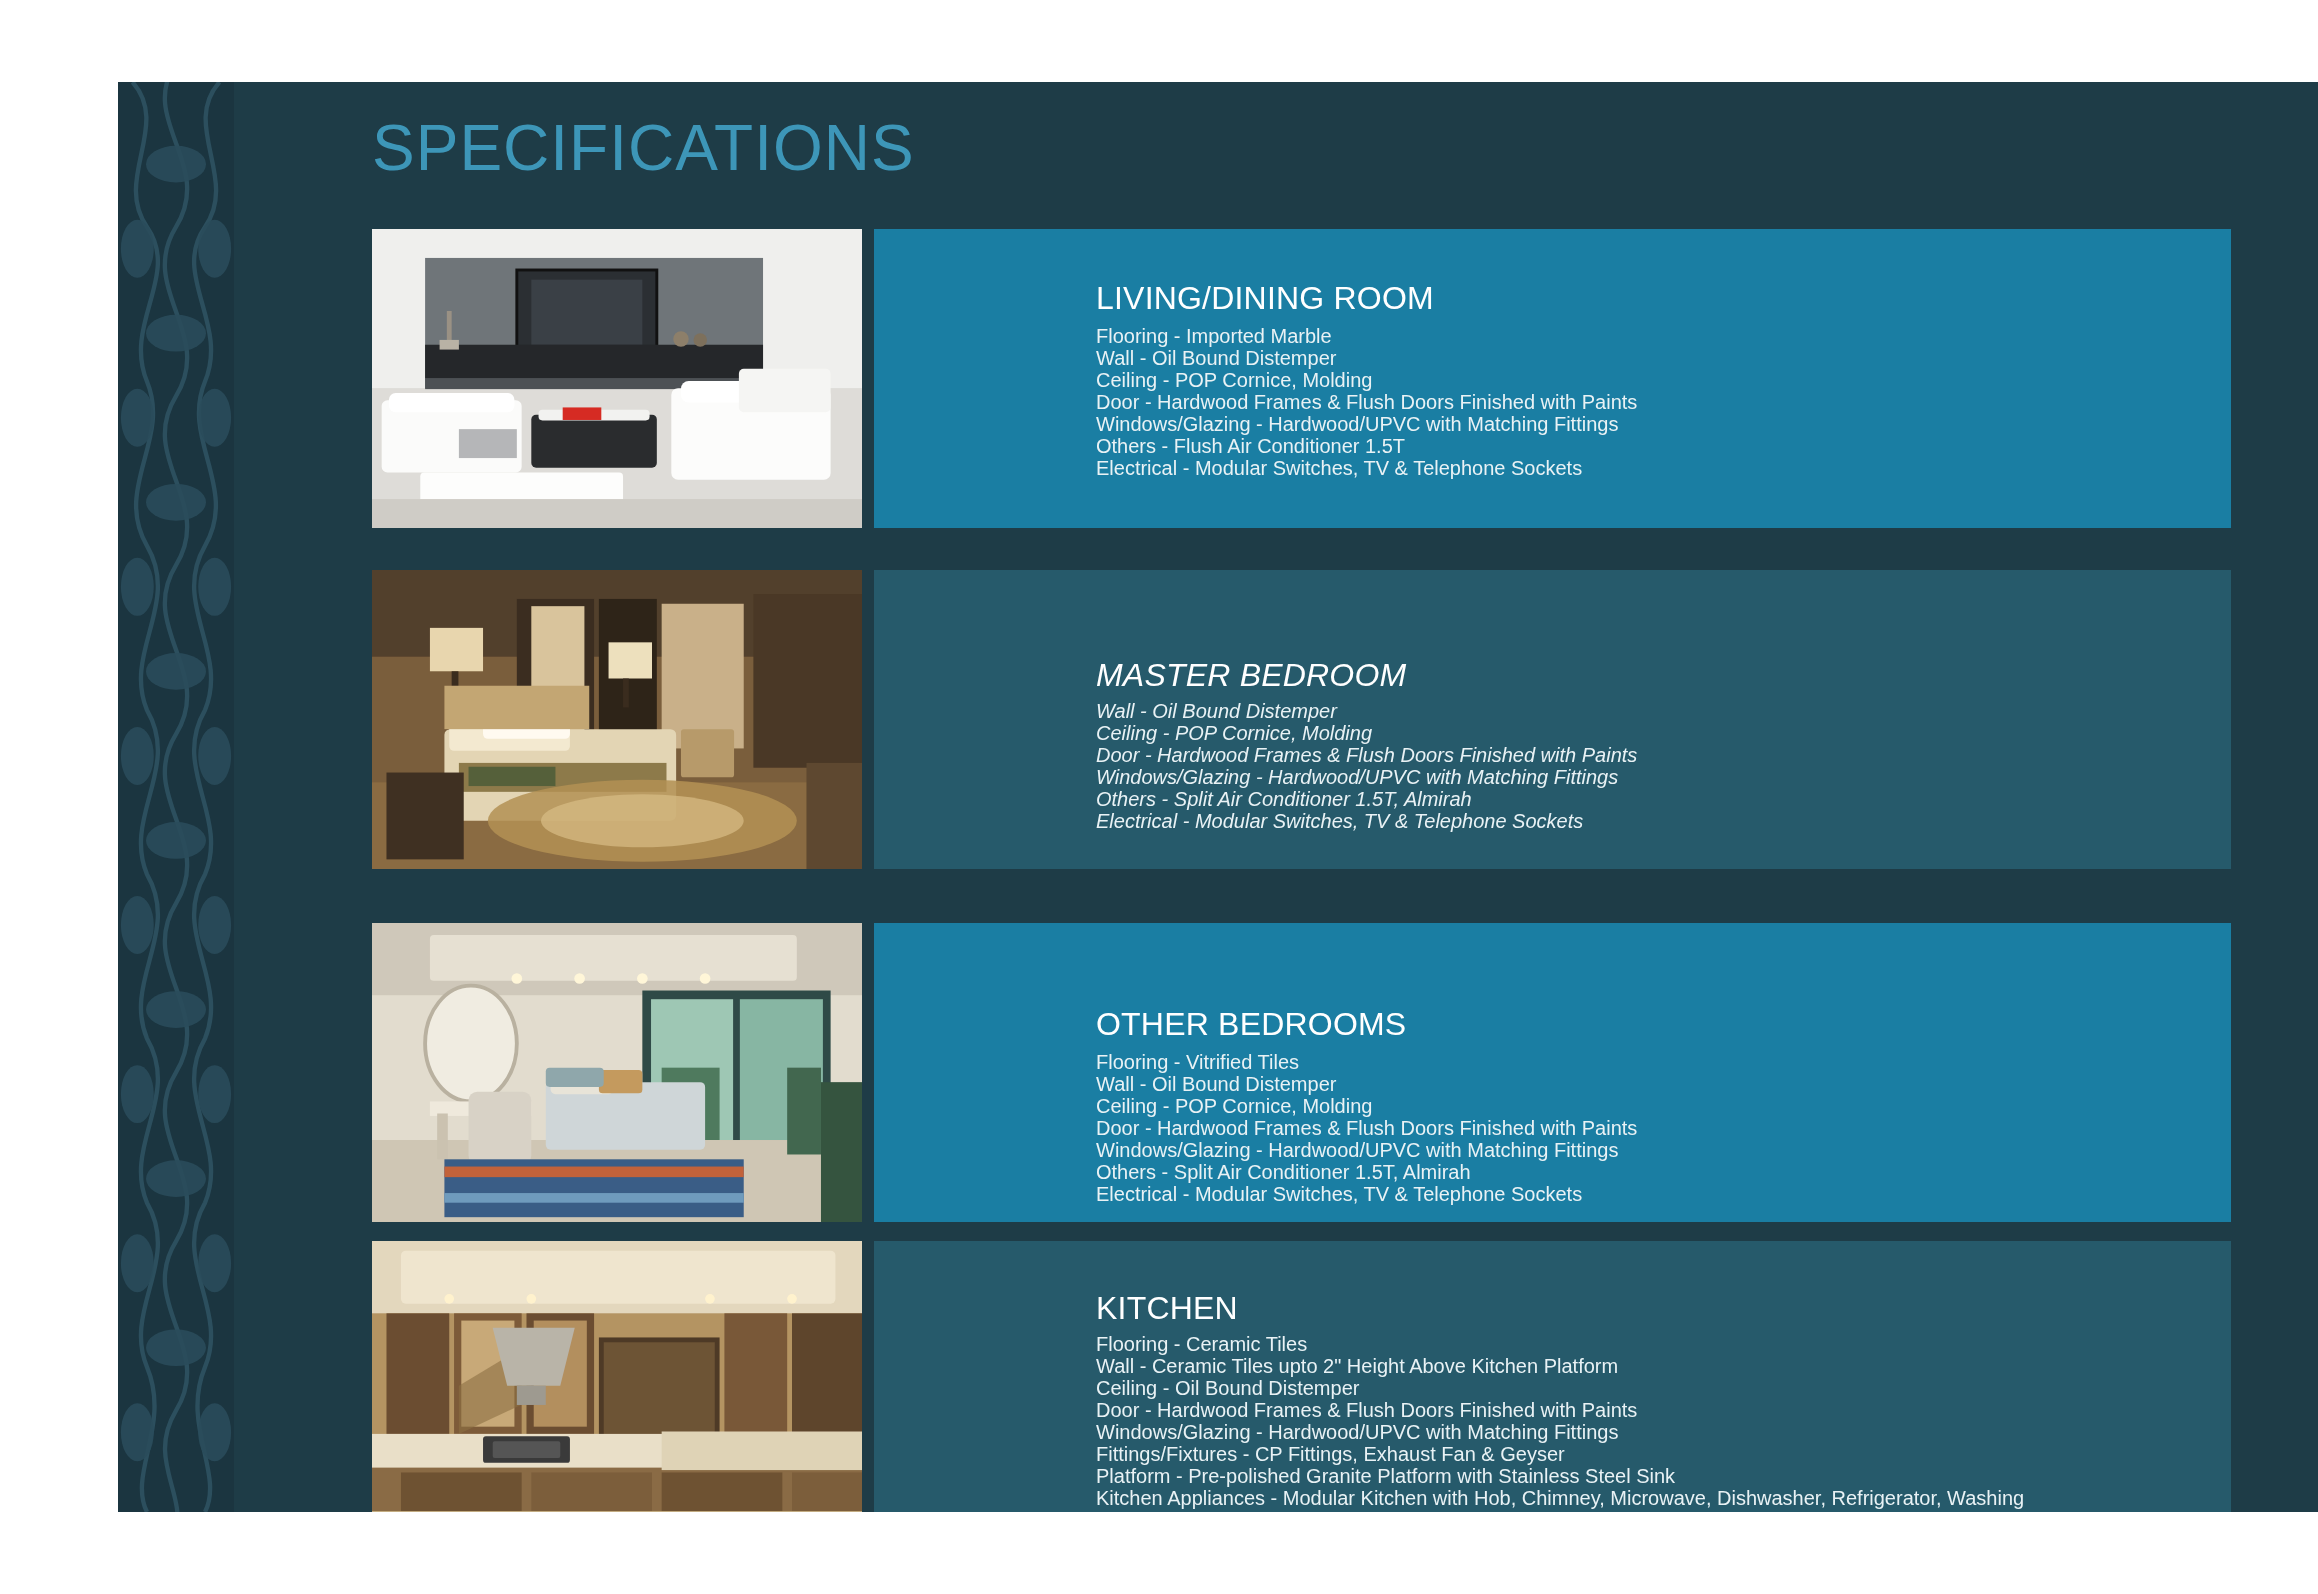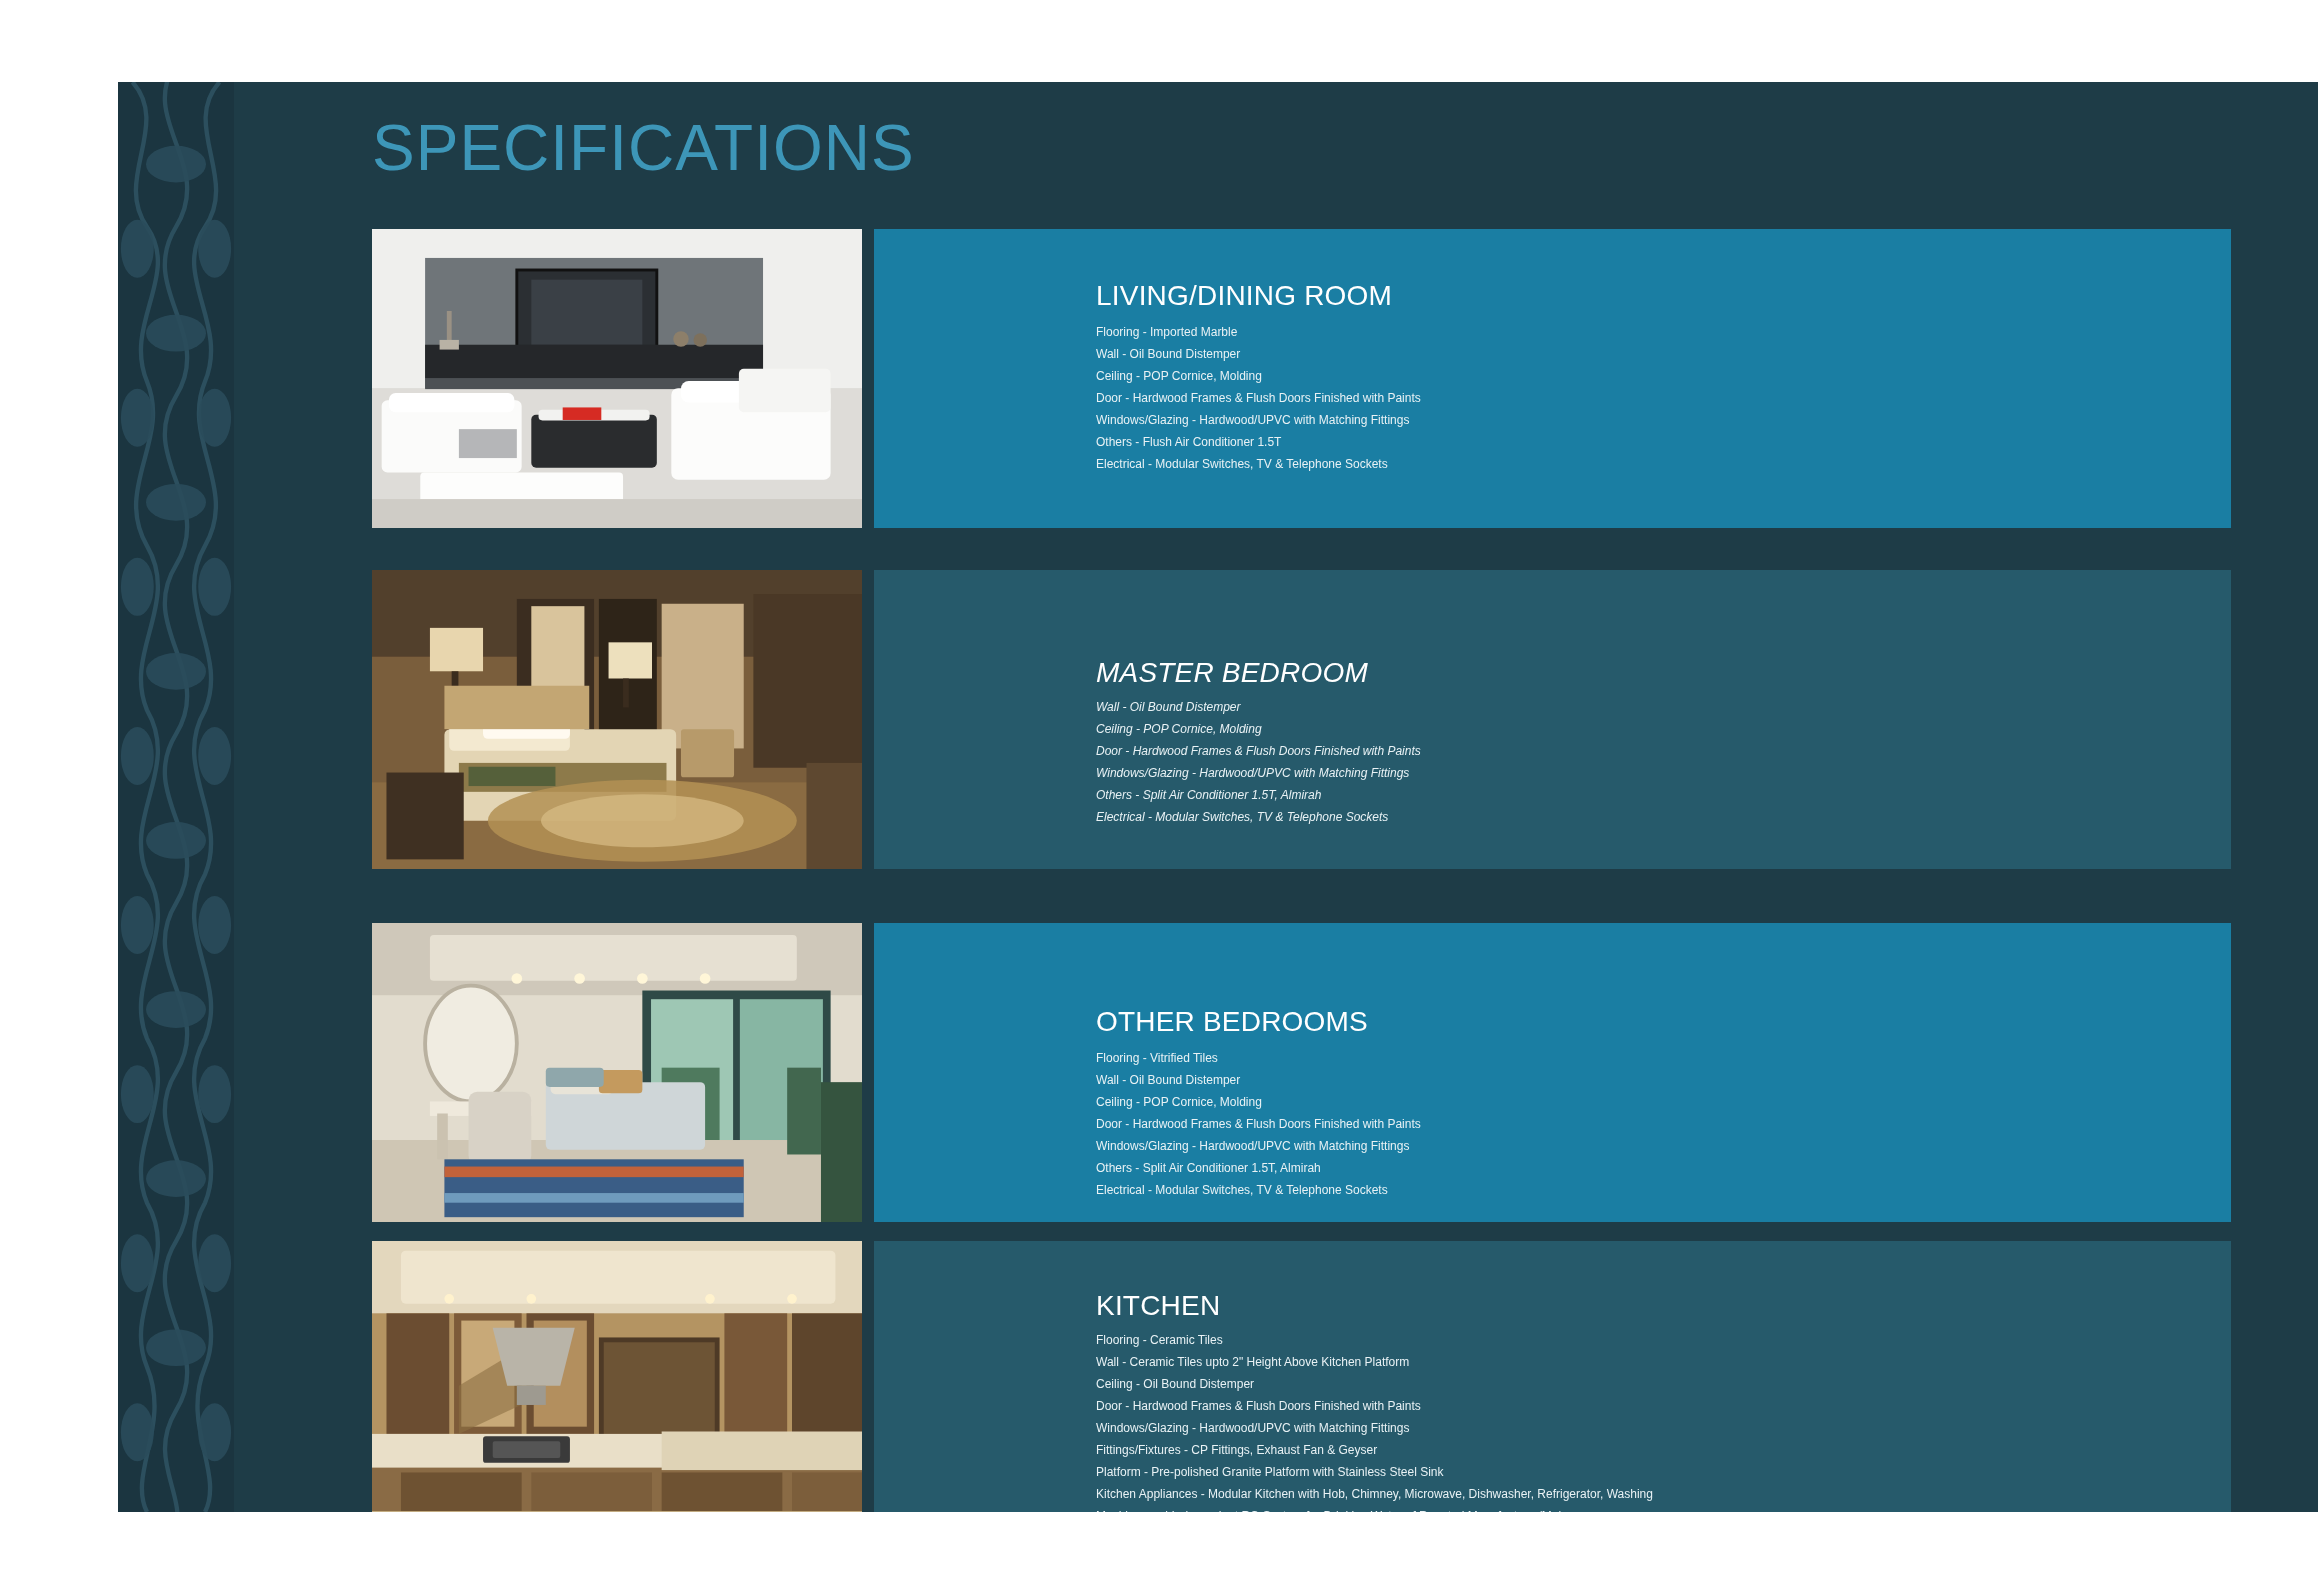--- a/index.html
+++ b/index.html
@@ -106,34 +106,34 @@
 
   .panel-inner {
     position: absolute;
     left: 222px;
     top: 0;
     right: 14.5px;
   }
 
   .sect-title {
     color: #ffffff;
-    font-size: 28px;
+    font-size: 32px;
     font-weight: 400;
     letter-spacing: 0.2px;
     line-height: 1;
     white-space: nowrap;
   }
   .spec-list {
     margin: 0;
     padding: 0;
     list-style: none;
   }
   .spec-list li {
     color: #e9f2f5;
-    font-size: 12px;
+    font-size: 20px;
     line-height: 22px;
     font-weight: 300;
     white-space: nowrap;
   }
 
   
   .s0 .panel-inner { top: 53px; }
   .s0 .sect-title  { margin-bottom: 10.6px; }
   .s1 .panel-inner { top: 89px; font-style: italic; }
   .s1 .sect-title  { margin-bottom: 8.7px; }

